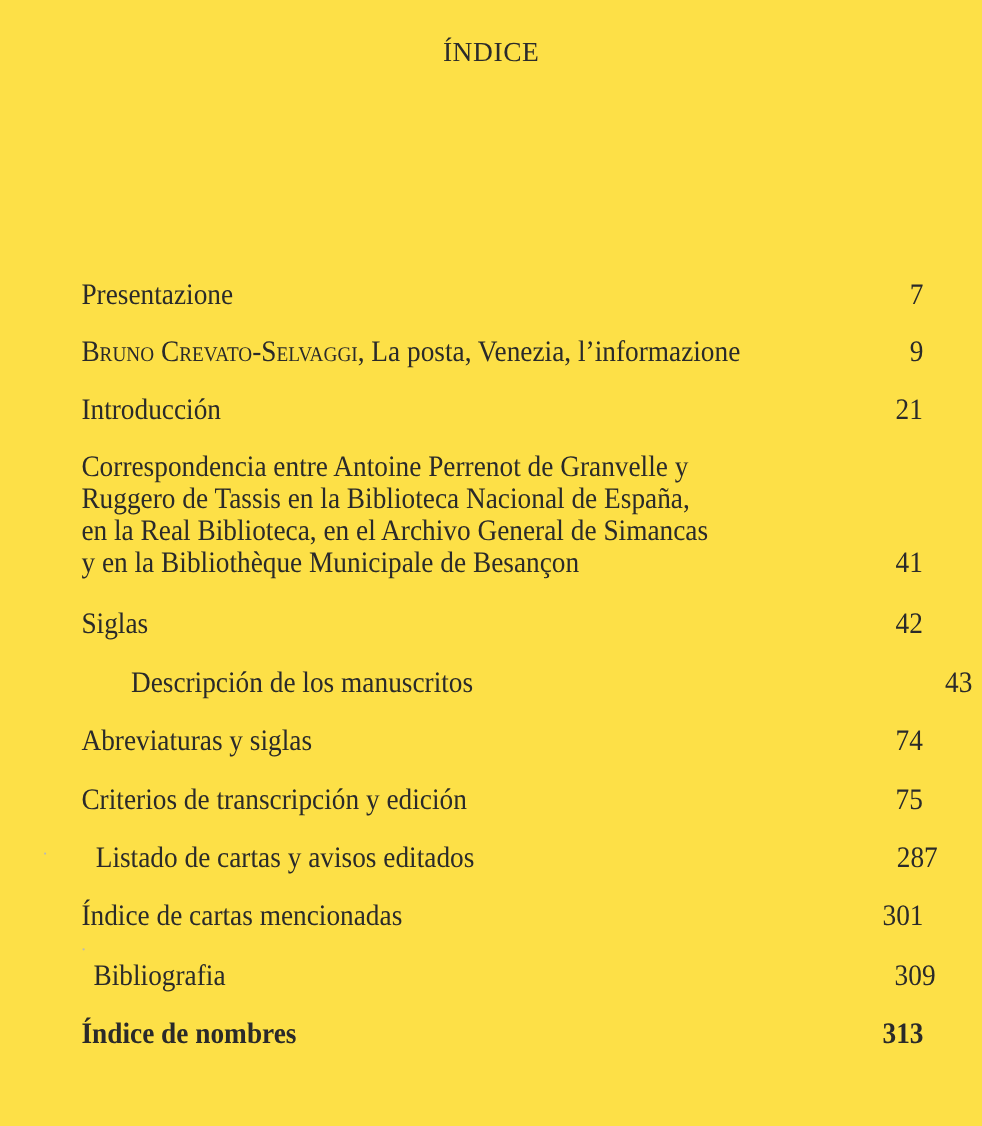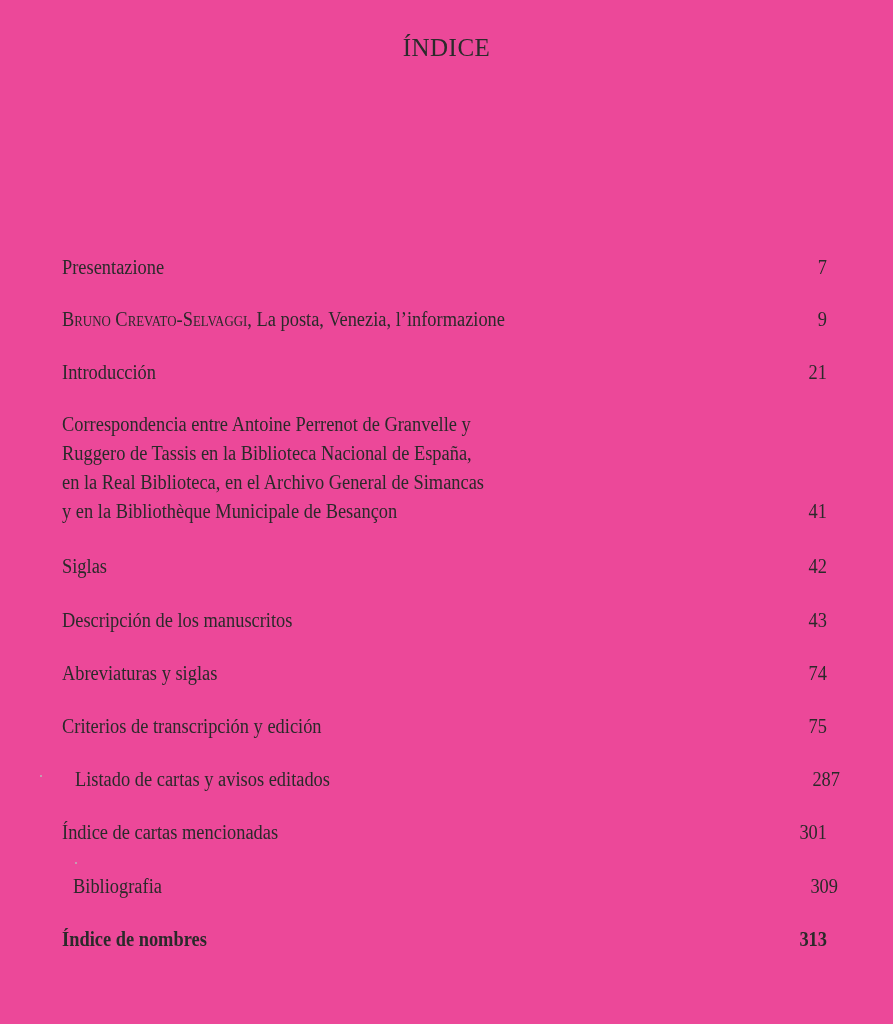--- a/index.html
+++ b/index.html
@@ -12,43 +12,43 @@
       height: 1024px;
       position: relative;
       overflow: hidden;
       font-family: "Liberation Serif", "DejaVu Serif", serif;
       color: #2a2a2a;
     }
     .page {
       position: absolute;
       left: 0; top: 0;
       width: 893px; height: 1024px;
-      background: #ec4899;
+      background: #fde047;
     }
     .title {
       position: absolute;
       top: 34px;
       left: 0;
       width: 893px;
       text-align: center;
       font-size: 25px;
       letter-spacing: 0.5px;
       color: #2b2b2b;
     }
     .toc {
       position: absolute;
       left: 62px;
       width: 765px;
       top: 0;
     }
     .entry {
       position: absolute;
-      left: 0;
+      left: 12px;
       width: 765px;
-      font-size: 20px;
+      font-size: 27px;
       line-height: 29px;
       color: #2a2a2a;
     }
     .entry .label {
       display: block;
       width: 680px;
       transform: scaleX(0.92);
       transform-origin: left center;
       white-space: nowrap;
     }
@@ -108,21 +108,21 @@
         <span class="line">y en la Bibliothèque Municipale de Besançon</span>
       </span>
       <span class="page-num">41</span>
     </div>
 
     <div class="entry" style="top:552px;font-family:Liberation Serif, serif;">
       <span class="label">Siglas</span>
       <span class="page-num">42</span>
     </div>
 
-    <div class="entry" style="top:606px;">
+    <div class="entry" style="top:606px;margin-left:45px;">
       <span class="label">Descripción de los manuscritos</span>
       <span class="page-num">43</span>
     </div>
 
     <div class="entry" style="top:659px;">
       <span class="label">Abreviaturas y siglas</span>
       <span class="page-num">74</span>
     </div>
 
     <div class="entry" style="top:712px;">

